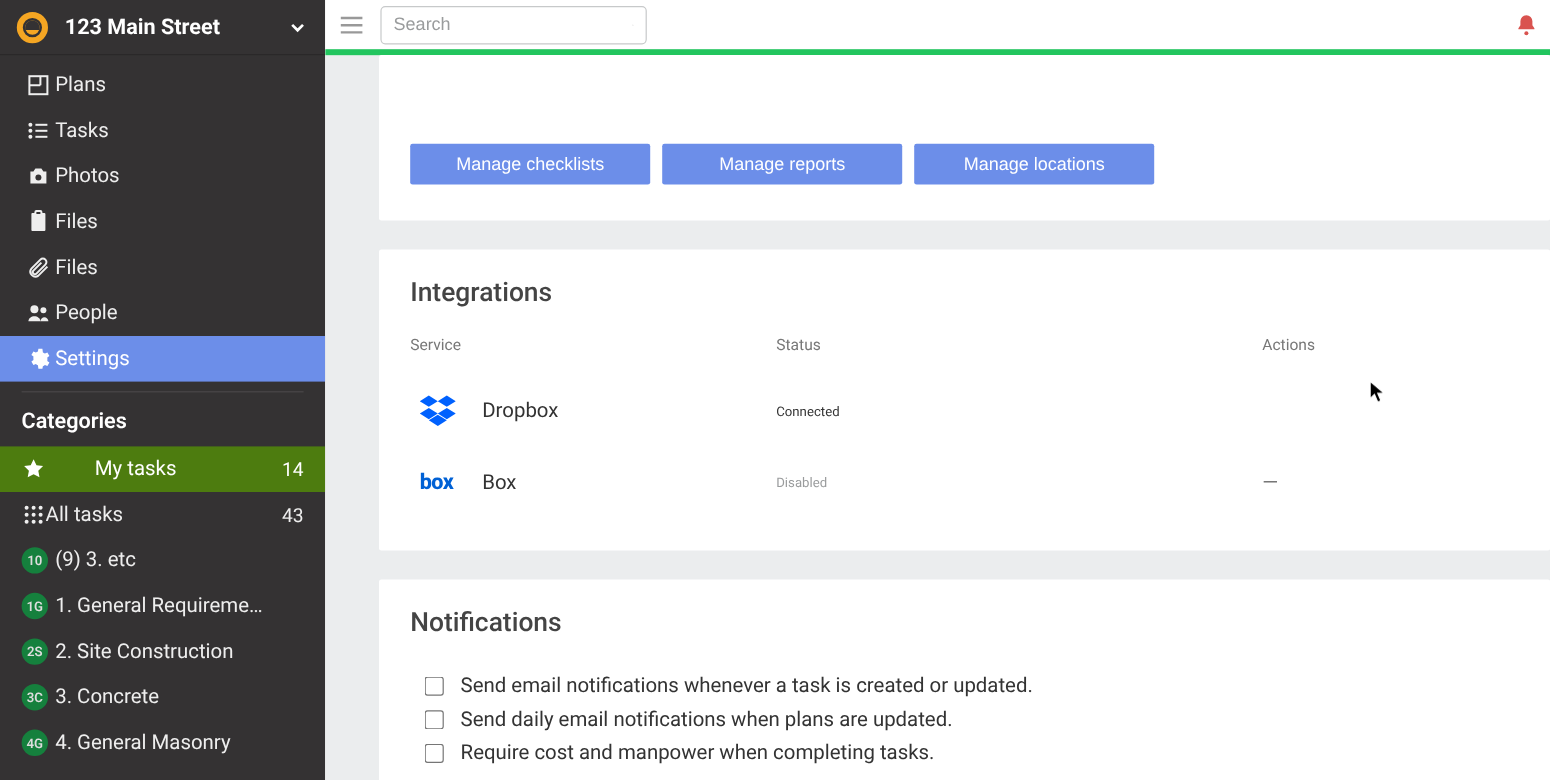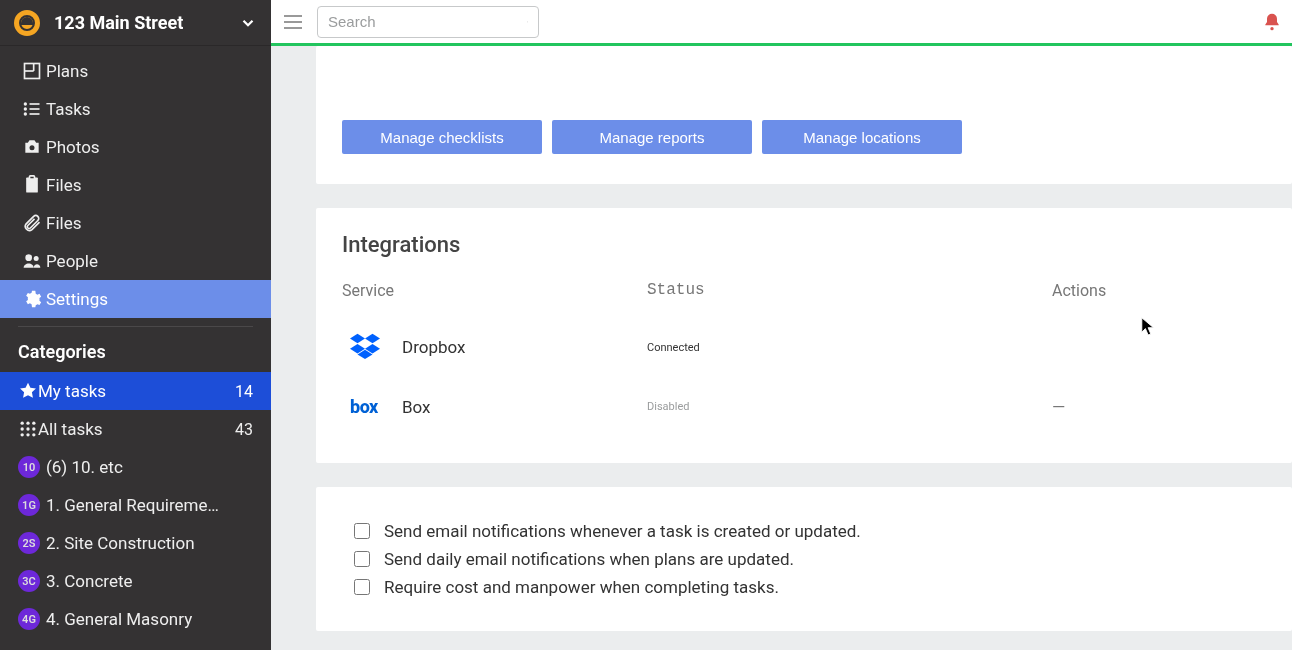--- a/index.html
+++ b/index.html
@@ -20,50 +20,50 @@
   .nav-item { display:flex; align-items:center; height:38px; padding:0 18px; cursor:pointer; color:#eee; }
   .nav-item .icon-slot { width:28px; display:flex; justify-content:flex-start; }
   .nav-item.active { background:#6c8ee9; color:#fff; }
   .nav-label { font-size:17px; }
 
   .hr { border:none; border-top:1px solid #4a4849; margin:8px 18px; }
 
   .section-title { padding: 6px 18px 10px; font-size:18px; font-weight:600; color:#ffffff; }
 
   .cat-item { display:flex; align-items:center; height:38px; padding:0 18px; cursor:pointer; color:#eee; }
-  .cat-item.active { background:#1d4ed8; color:#fff; }
+  .cat-item.active { background:#4d7c0f; color:#fff;gap:41px; }
   .cat-icon { width:28px; display:flex; justify-content:flex-start; }
-  .cat-badge { width:22px; height:22px; border-radius:50%; background:#6d28d9; color:#ddd; font-size:11px; font-weight:600; display:flex; align-items:center; justify-content:center; margin-right:6px; flex:0 0 22px;}
+  .cat-badge { width:22px; height:22px; border-radius:50%; background:#15803d; color:#ddd; font-size:11px; font-weight:600; display:flex; align-items:center; justify-content:center; margin-right:6px; flex:0 0 22px;}
   .cat-label { flex:1; white-space:nowrap; overflow:hidden; text-overflow:ellipsis; margin-right:8px;}
   .cat-count { font-size:16px; color:#eee;text-align:center; }
   .cat-item.active .cat-count{ color:#fff;}
 
   
   .main { flex:1; display:flex; flex-direction:column; background:#ebedee; overflow:hidden; }
-  .topbar { height:46px; background:#fff; border-bottom:3px solid #22c55e; display:flex; align-items:center; padding:0 10px; gap:12px; }
+  .topbar { height:46px; background:#fff; border-bottom:5px solid #22c55e; display:flex; align-items:center; padding:0 10px; gap:12px; }
   .hamburger { width:24px; height:24px; display:flex; align-items:center; justify-content:center; cursor:pointer; color:#999; }
   .search-wrap { width:222px; height:32px; border:1px solid #c7c9ca; border-radius:4px; display:flex; align-items:center; padding:0 10px; }
   .search-wrap input { flex:1; border:none; outline:none; font-size:15px; color:#555; background:transparent; }
   .search-wrap input::placeholder{ color:#9a9c9d; }
   .search-icon { color:#555; }
   .spacer{flex:1;}
   .bell{ width:20px; height:22px; color:#d9534f; }
 
   .content { flex:1; overflow-y:auto; padding:0 0 20px 0; }
 
   .card { background:#fff; margin:0 0 24px 45px; border-radius:2px; }
   .card.padded { padding: 24px 26px 30px; }
   .first-card { padding: 10px 26px 30px; }
   .btn-row { display:flex; gap:10px; padding-top:24px;}
   .btn { background:#6c8ee9; color:#fff; border:none; border-radius:2px; height:34px; padding:0 24px; font-size:15px; cursor:pointer; min-width:200px;}
 
   .card h2 { font-size:22px; font-weight:500; color:#444; margin-bottom:20px;}
-  .table-head { display:flex; color:#777; font-size:16px; padding:4px 0 14px; border-bottom:0px solid #eee;}
+  .table-head { display:flex; color:#777; font-size:13px; padding:4px 0 14px; border-bottom:0px solid #eee;}
   .col-service{ flex:0 0 305px;}
-  .col-status{ flex:0 0 405px;font-family:Liberation Mono, monospace;}
+  .col-status{ flex:0 0 405px;}
   .col-actions{ flex:1;}
   .int-row { display:flex; align-items:center; padding:16px 0; }
   .int-row + .int-row { }
   .int-logo { width:60px; display:flex; justify-content:flex-start; padding-left:8px;}
   .int-name { flex:0 0 245px; font-size:17px; color:#333;}
   .int-status{ flex:0 0 405px; font-size:11px;}
   .int-status.disabled{ color:#9a9c9d;}
   .int-action{ flex:1; font-size:17px;}
   .int-action a{ color:#2a4a9b; text-decoration:none;}
   .int-action .dash{ color:#777;}
@@ -193,21 +193,21 @@
             <circle cx="5" cy="19" r="2"></circle>
             <circle cx="12" cy="19" r="2"></circle>
             <circle cx="19" cy="19" r="2"></circle>
           </svg>
         </span>
         <span class="cat-label">All tasks</span>
         <span class="cat-count">43</span>
       </div>
       <div class="cat-item">
         <span class="cat-badge">10</span>
-        <span class="cat-label">(6) 10. etc</span>
+        <span class="cat-label">(9) 3. etc</span>
       </div>
       <div class="cat-item">
         <span class="cat-badge">1G</span>
         <span class="cat-label">1. General Requireme…</span>
       </div>
       <div class="cat-item">
         <span class="cat-badge">2S</span>
         <span class="cat-label">2. Site Construction</span>
       </div>
       <div class="cat-item">
@@ -287,20 +287,21 @@
               <span class="box-logo">box</span>
             </div>
     <div class="int-name">Box</div>
     <div class="int-status disabled">Disabled</div>
     <div class="int-action"><span class="dash">—</span></div>
           </div>
         </div>
     </div>
 
     <div class="card padded">
+      <h2>Notifications</h2>
       <div id="notif-rows" style="padding-top:6px;">
           <div class="check-row">
             <input type="checkbox" style="">
     <label>Send email notifications whenever a task is created or updated.</label>
           </div>
           <div class="check-row">
             <input type="checkbox" style="">
     <label>Send daily email notifications when plans are updated.</label>
           </div>
           <div class="check-row">

